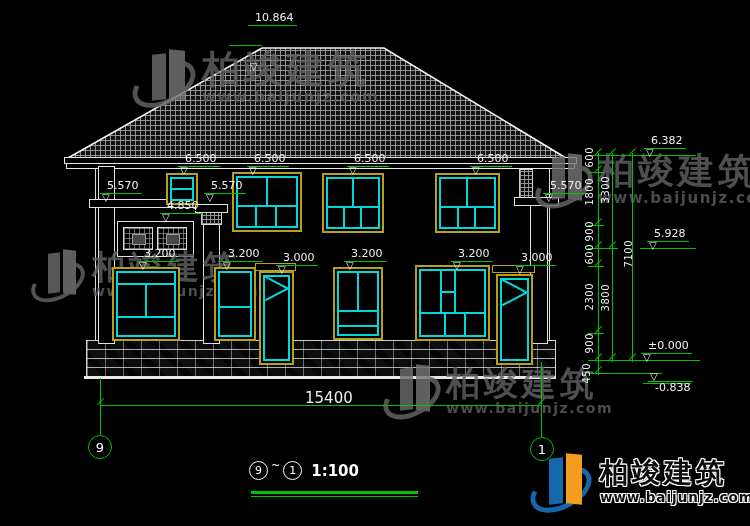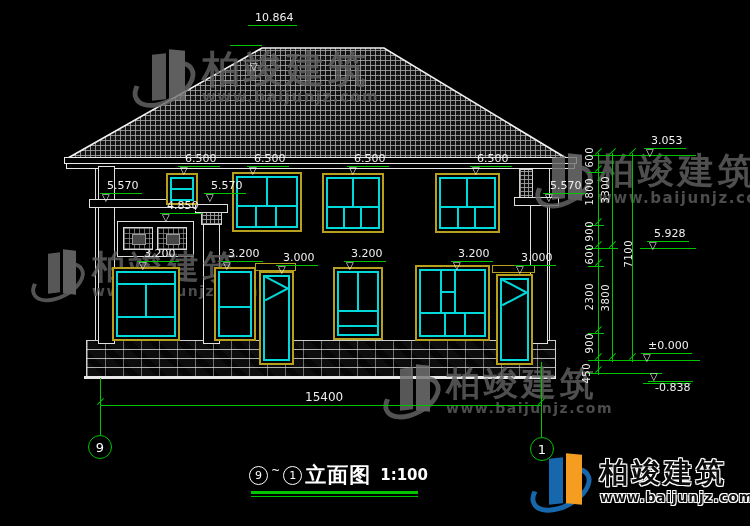--- a/index.html
+++ b/index.html
@@ -4,21 +4,21 @@
 <style>
   html,body{margin:0;padding:0;background:#000;}
   #canvas{position:relative;width:750px;height:526px;background:#000;overflow:hidden;
     font-family:"DejaVu Sans","Liberation Sans",sans-serif;}
   
   .gline{position:absolute;background:#00c400;z-index:4;}
   .wline{position:absolute;background:#e8e8e8;z-index:2;}
   .tick{position:absolute;width:9px;height:1px;background:#00c400;transform:rotate(-45deg);z-index:5;}
   .vdim{position:absolute;writing-mode:vertical-rl;transform:rotate(180deg);color:#ededed;
     font-size:10px;letter-spacing:.5px;z-index:5;line-height:1;}
-  .hdim{position:absolute;color:#ededed;font-size:12px;z-index:5;line-height:1;}
+  .hdim{position:absolute;color:#ededed;font-size:15px;z-index:5;line-height:1;}
   
   .lvl{position:absolute;display:flex;flex-direction:column;align-items:flex-start;z-index:6;}
   .lvl .t{color:#f0f0f0;font-size:11px;line-height:1.1;padding:0 3px 1px 7px;
     border-bottom:1px solid #00c400;white-space:nowrap;}
   .lvl .tri{color:#f2f2f2;font-size:10px;line-height:8px;margin-left:2px;}
   
   .roof{position:absolute;left:0;top:0;width:750px;height:526px;z-index:1;
     clip-path:polygon(68px 158px,262px 48px,384px 48px,566px 158px);
     background-color:#131313;
     background-image:repeating-linear-gradient(90deg,rgba(165,165,165,.85) 0 1px,transparent 1px 5px),
@@ -287,21 +287,21 @@
   <div class="lvl" style="left:276px;top:252px;">
     <span class="t">3.000</span>
     <span class="tri">▽</span>
   </div>
   <div class="lvl" style="left:514px;top:252px;">
     <span class="t">3.000</span>
     <span class="tri">▽</span>
   </div>
 
   <div class="lvl" style="left:644px;top:135px;">
-    <span class="t">3.053</span>
+    <span class="t">6.382</span>
     <span class="tri">▽</span>
   </div>
   <div class="lvl" style="left:647px;top:228px;">
     <span class="t">5.928</span>
     <span class="tri">▽</span>
   </div>
   <div class="lvl" style="left:641px;top:340px;">
     <span class="t">±0.000</span>
     <span class="tri">▽</span>
   </div>
@@ -360,21 +360,20 @@
     <span>9</span>
   </div>
   <div class="bubble" style="left:530px;top:437px;">
     <span>1</span>
   </div>
 
   <div class="titleblock">
     <span class="circ">9</span>
     <span class="tilde">~</span>
     <span class="circ">1</span>
-    <span class="tname">立面图</span>
     <span class="tscale">1:100</span>
   </div>
   <div class="gline" style="left:251px;top:491px;width:167px;height:3px;"></div>
   <div class="gline" style="left:251px;top:496px;width:167px;height:1px;"></div>
 
   <div class="footer-logo">
     <span class="wm-logo" style="width:54px;height:60px;">
       <i class="wl-swoosh" style="left:-8px;bottom:3px;width:56px;height:29px;border:5px solid #1767ad;border-top-color:transparent;"></i>
       <i class="wl-b1" style="left:13px;top:6px;width:14px;height:46px;background:#1767ad;transform:skewY(-6deg);"></i>
       <i class="wl-b2" style="left:30px;top:2px;width:16px;height:50px;background:#f49d20;transform:skewY(6deg);"></i>

